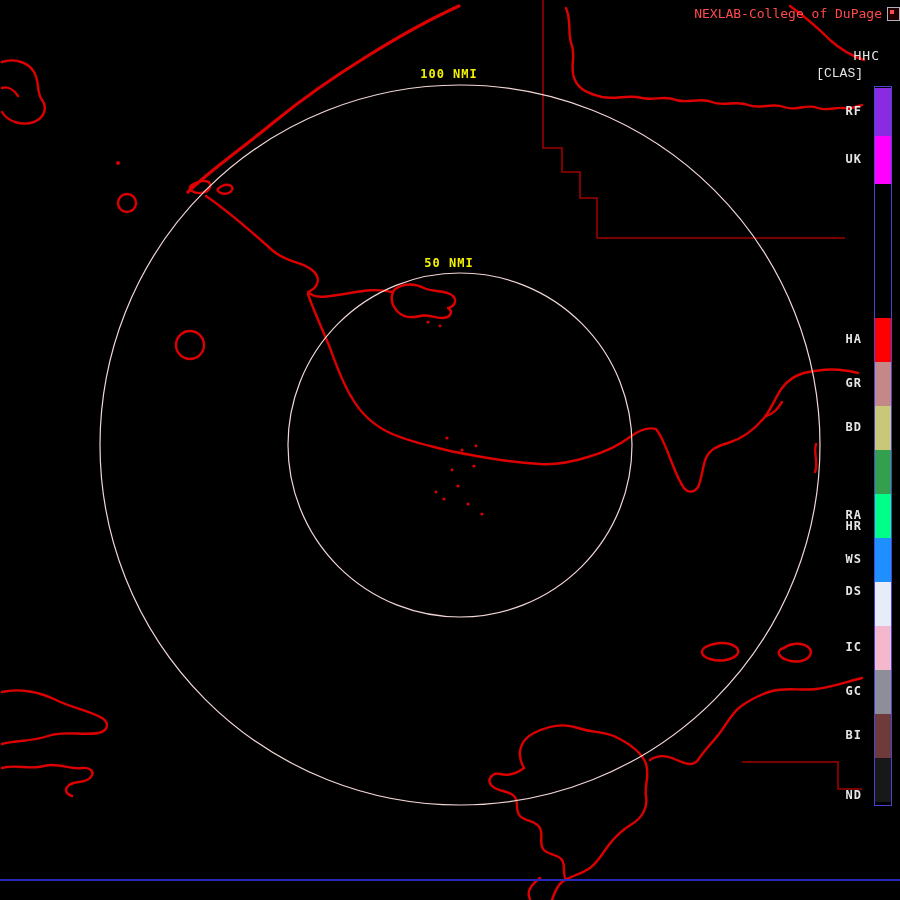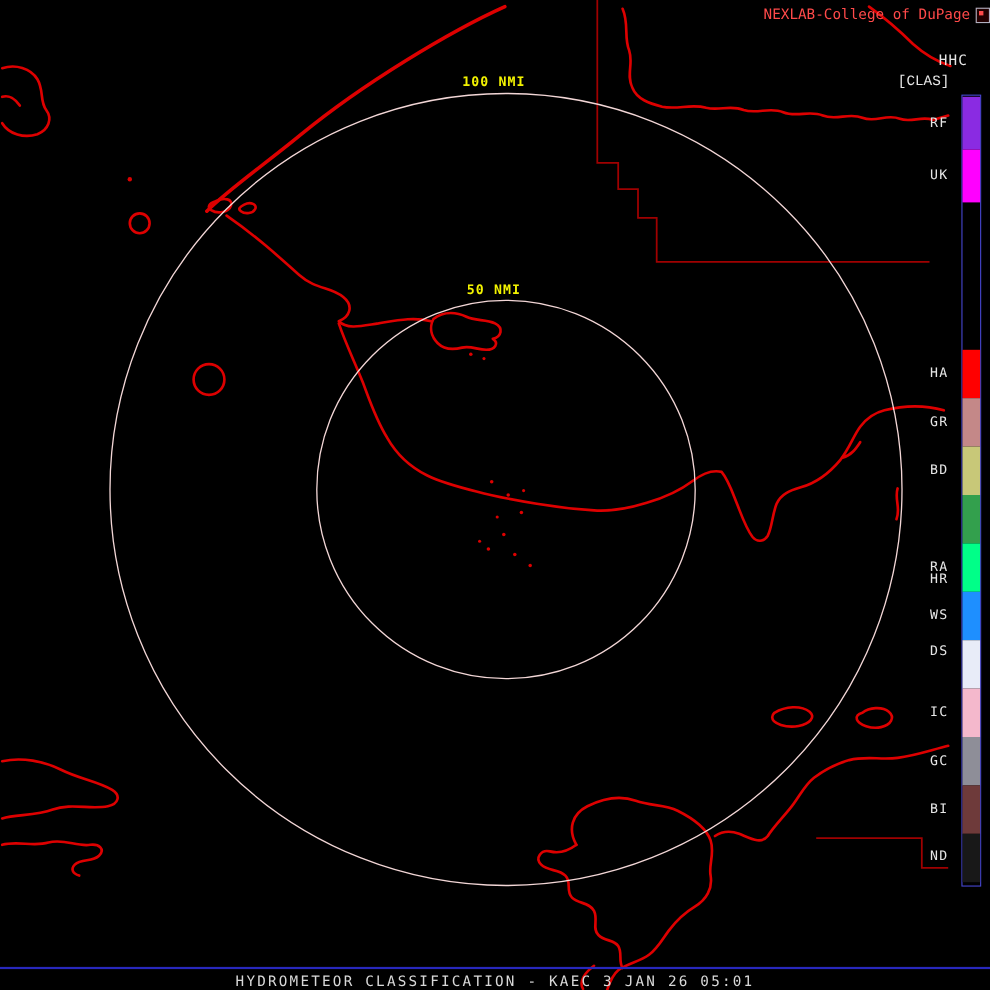--- a/index.html
+++ b/index.html
@@ -17,21 +17,21 @@
   .speck{fill:var(--map-red,#dd0000);}
   .label-bg{fill:#000;}
   .ring-label{fill:var(--yellow,#f2f200);font-family:"DejaVu Sans Mono",monospace;font-size:12px;font-weight:bold;letter-spacing:1px;}
   .brand{position:absolute;top:6px;right:0;color:var(--brand);font-size:13px;display:flex;align-items:center;gap:5px;}
   .brand-icon{width:11px;height:12px;border:1px solid #b0b0c0;background:#200;position:relative;}
   .brand-icon::after{content:"";position:absolute;left:2px;top:2px;width:4px;height:4px;background:var(--brand);}
   .hhc{position:absolute;top:48px;right:20px;color:var(--ui-text);font-size:13px;letter-spacing:1px;}
   .clas{position:absolute;top:66px;right:37px;color:var(--ui-text);font-size:13px;font-family:Liberation Mono, monospace;}
   .legend-bar{position:absolute;top:86px;left:874px;width:18px;height:720px;border:1px solid var(--legend-border);background:#000;box-sizing:border-box;}
   .legend-seg{position:absolute;left:0;width:100%;}
-  .legend-label{position:absolute;right:38px;color:var(--ui-text);font-size:12px;font-weight:normal;letter-spacing:1px;}
+  .legend-label{position:absolute;right:38px;color:var(--ui-text);font-size:12px;font-weight:bold;letter-spacing:1px;}
   .statusbar-line{position:absolute;left:0;top:879px;width:900px;height:2px;background:var(--divider);}
   .status-title{position:absolute;left:0;top:885px;width:900px;text-align:center;color:#d8d8d8;font-size:13px;letter-spacing:2px;white-space:nowrap;}
 </style>
 </head>
 <body>
 
 <div class="stage" id="stage" style="--map-red: #dd0000; --border-red: #a00000; --ring: #f2d6d6; --yellow: #f2f200; --brand: #ff4a4a; --legend-border: #4646d2; --divider: #2828bc; --ui-text: #e6e6e6;">
 
   <svg class="map-svg" viewBox="0 0 900 900">
 
@@ -109,28 +109,27 @@
       <div class="legend-seg" style="top: 407px; height: 44px; background: rgb(0, 255, 136);"></div>
       <div class="legend-seg" style="top: 451px; height: 44px; background: rgb(30, 143, 255);"></div>
       <div class="legend-seg" style="top: 495px; height: 44px; background: rgb(232, 236, 248);"></div>
       <div class="legend-seg" style="top: 539px; height: 44px; background: rgb(244, 184, 204);"></div>
       <div class="legend-seg" style="top: 583px; height: 44px; background: rgb(142, 142, 152);"></div>
       <div class="legend-seg" style="top: 627px; height: 44px; background: rgb(110, 58, 58);"></div>
       <div class="legend-seg" style="top: 671px; height: 44px; background: rgb(24, 24, 24);"></div>
     </div>
 
   <div class="statusbar-line"></div>
-  <div class="status-title">HYDROMETEOR CLASSIFICATION - KAEC 3 JAN 26 05:01</div>
 
 <div class="legend-label" style="top: 104px;">RF</div>
     <div class="legend-label" style="top: 152px;">UK</div>
     <div class="legend-label" style="top: 332px; text-align: center;">HA</div>
     <div class="legend-label" style="top: 376px;">GR</div>
     <div class="legend-label" style="top: 420px; margin-left: 12px;">BD</div>
     <div class="legend-label" style="top: 484px; margin-top: 35px;">HR</div>
     <div class="legend-label" style="top: 508px;">RA</div>
     <div class="legend-label" style="top: 552px;">WS</div>
     <div class="legend-label" style="top: 584px; margin-left: 26px;">DS</div>
     <div class="legend-label" style="top: 640px;">IC</div>
     <div class="legend-label" style="top: 684px;">GC</div>
     <div class="legend-label" style="top: 728px;">BI</div>
-    <div class="legend-label" style="top: 771px; padding-left: 20px;">ND</div>
+    <div class="legend-label" style="top: 788px; padding-left: 20px;">ND</div>
   </div>
 
 </body></html>

